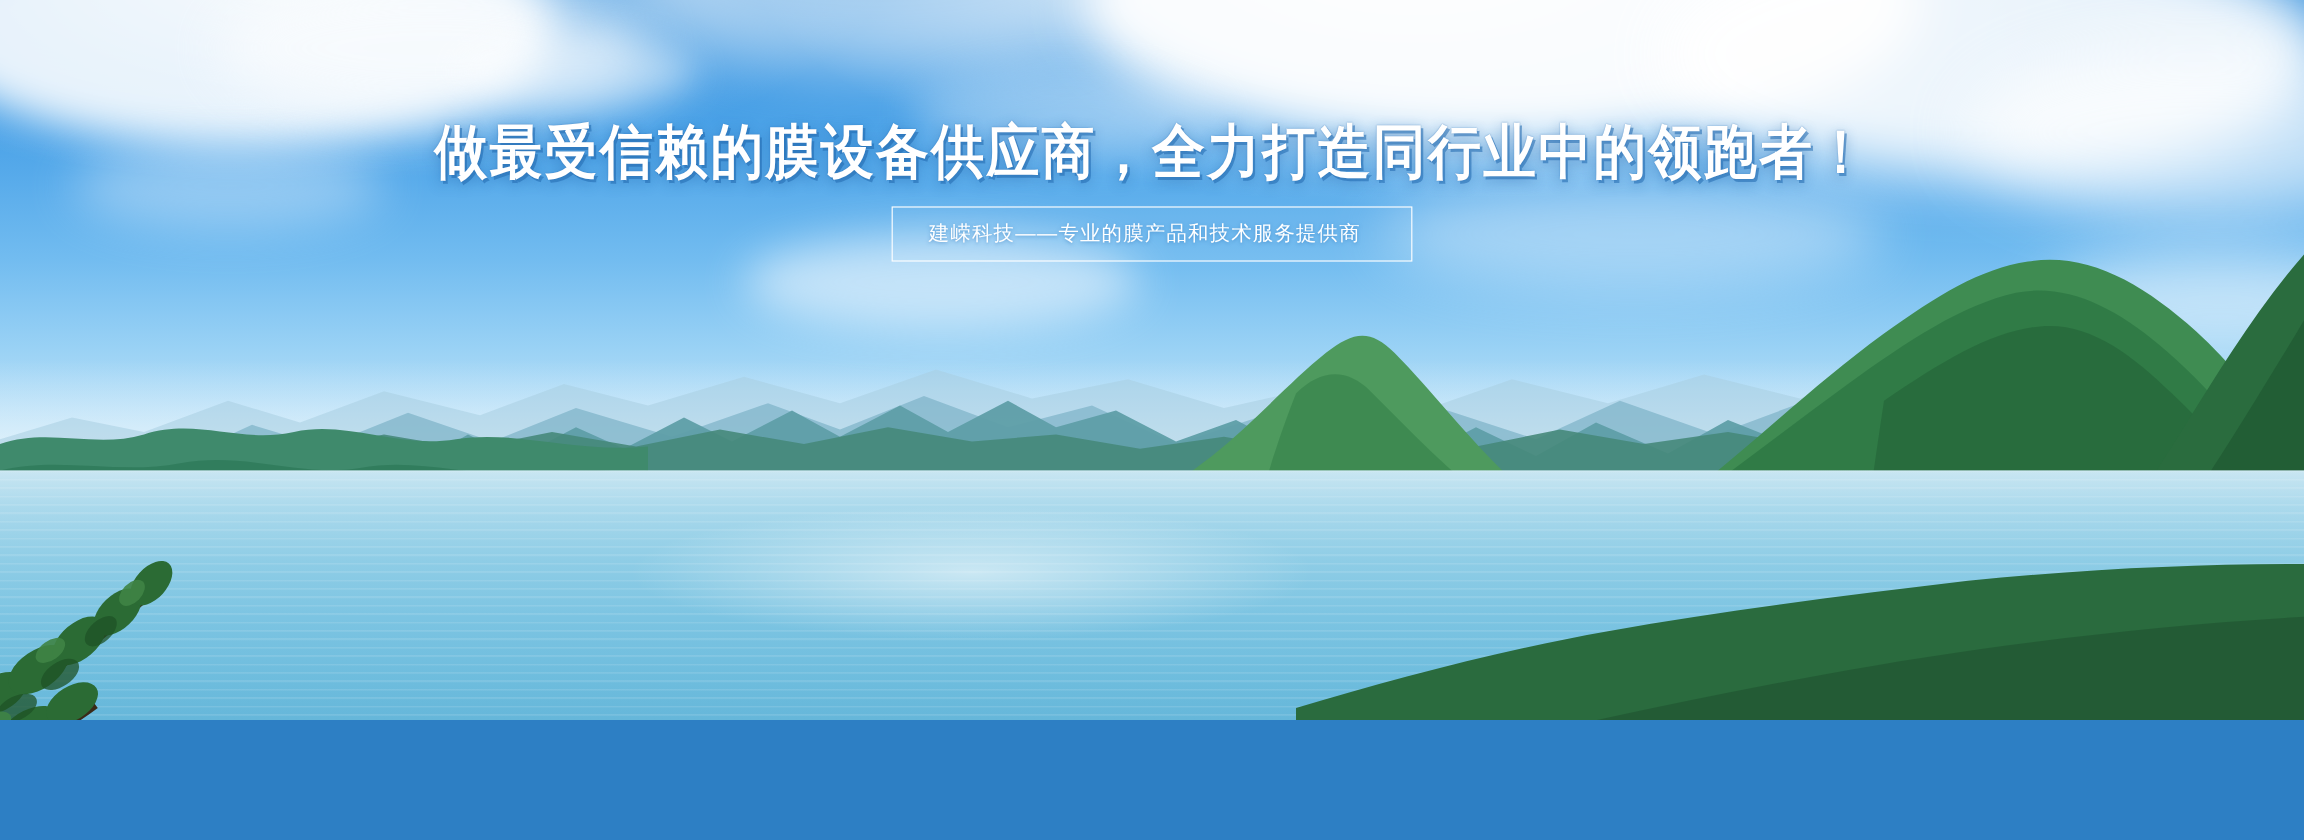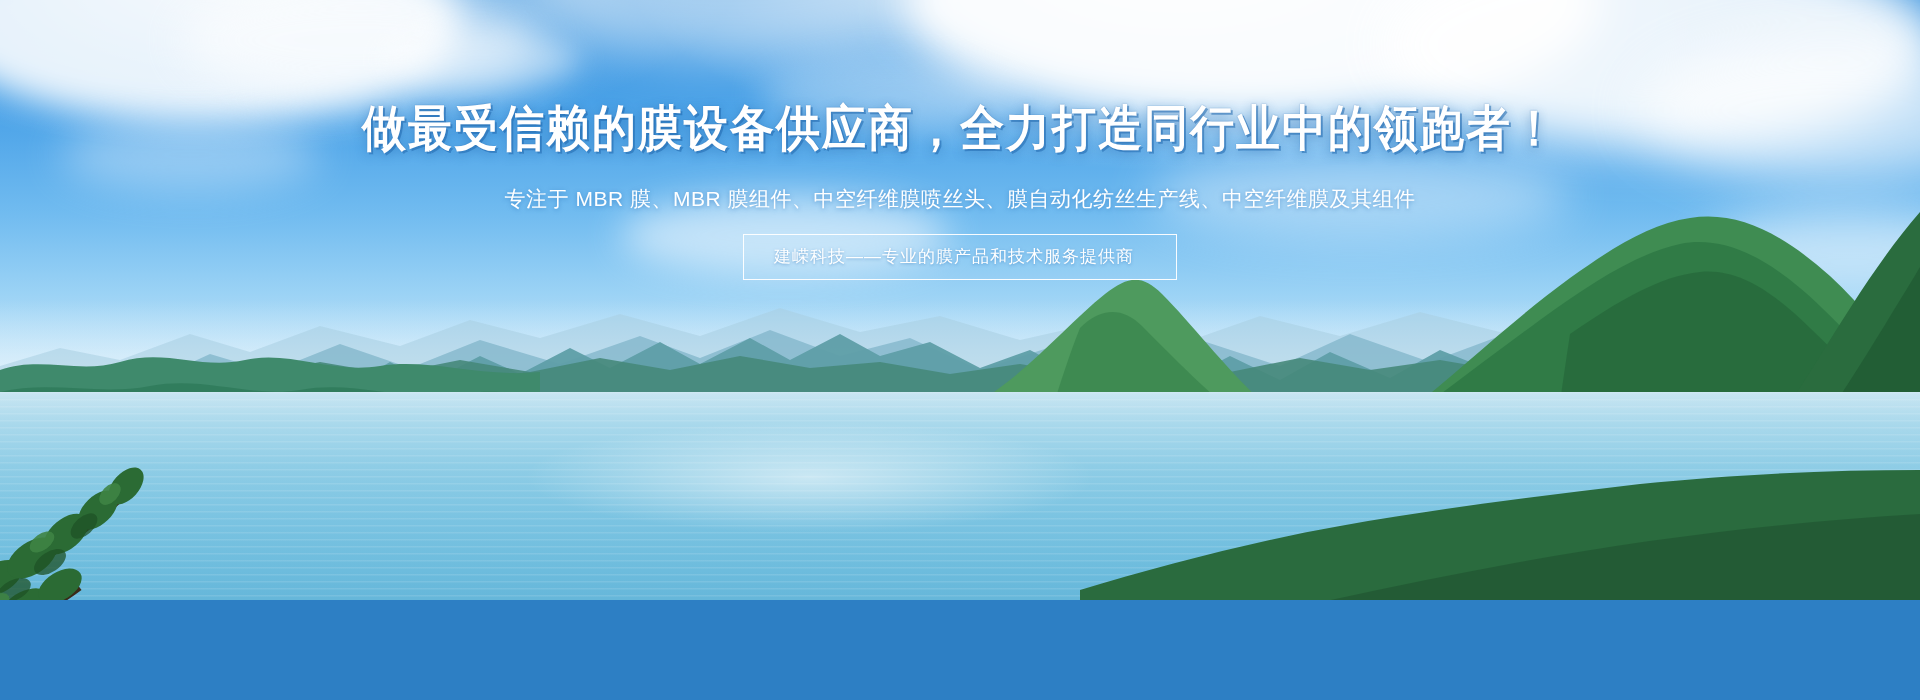--- a/index.html
+++ b/index.html
@@ -295,17 +295,16 @@
       <g fill="#3f8445" opacity=".9">
         <ellipse cx="62" cy="112" rx="14" ry="8" transform="rotate(-36 62 112)"></ellipse>
         <ellipse cx="130" cy="64" rx="13" ry="8" transform="rotate(-46 130 64)"></ellipse>
         <ellipse cx="16" cy="172" rx="14" ry="8" transform="rotate(-22 16 172)"></ellipse>
       </g>
     </svg>
   </div>
 
   <div class="overlay">
     <div class="headline">做最受信赖的膜设备供应商，全力打造同行业中的领跑者！</div>
-    <div class="subtitle">专注于 MBR 膜、MBR 膜组件、中空纤维膜喷丝头、膜自动化纺丝生产线、中空纤维膜及其组件</div>
     <div class="tagbox">建嵘科技——专业的膜产品和技术服务提供商</div>
   </div>
 
 </div>
 
 </body></html>

